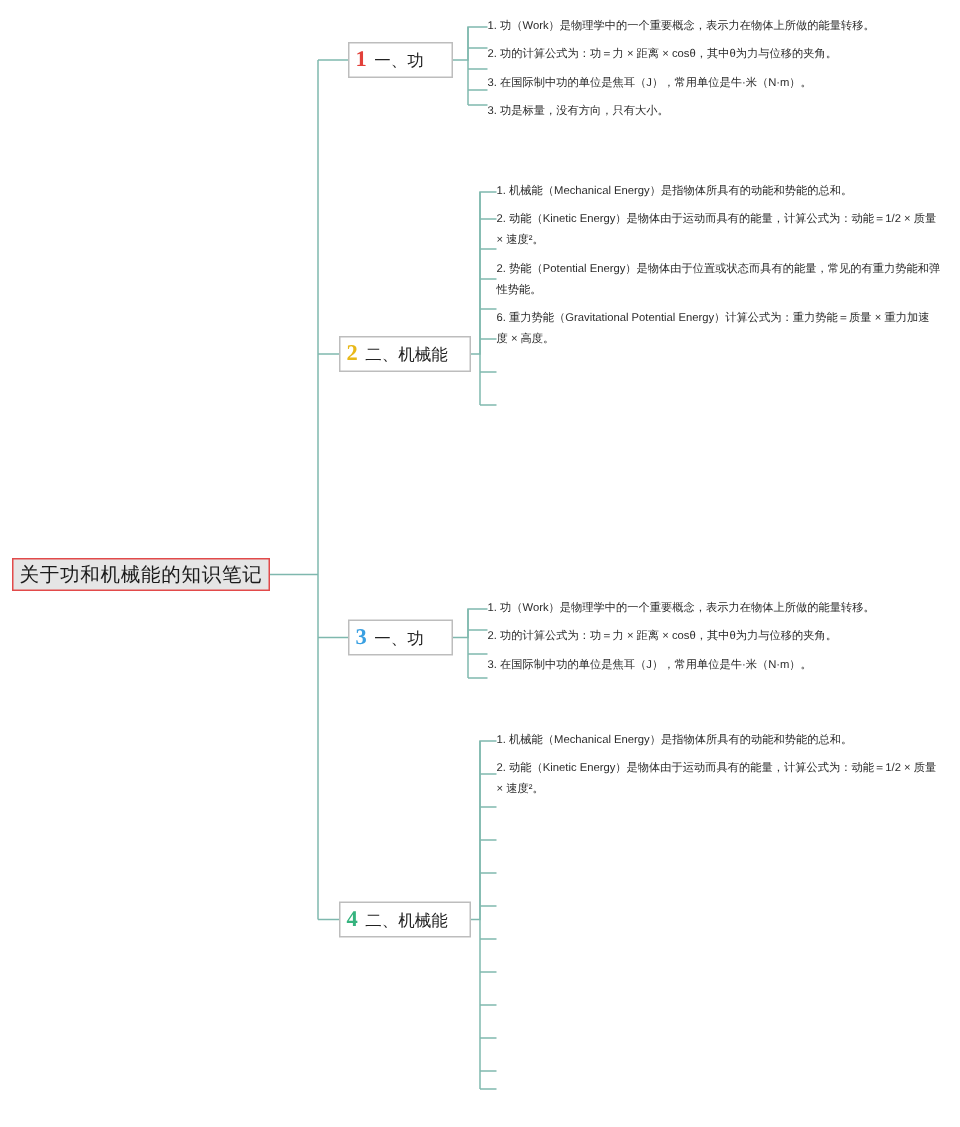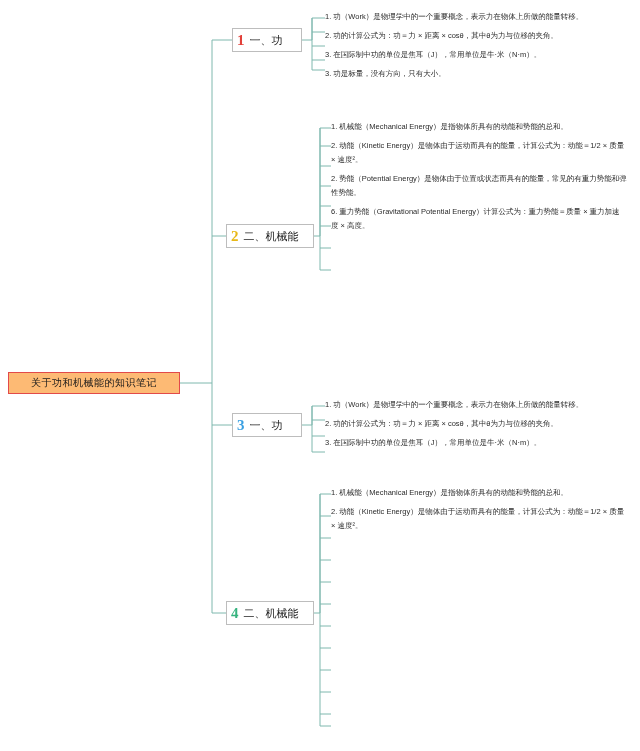--- a/index.html
+++ b/index.html
@@ -31,23 +31,23 @@
     position: absolute;
     box-sizing: border-box;
   }
   
   .root {
     left: 8px;
     top: 372px;
     width: 172px;
     height: 22px;
     border: 1px solid #e24a4a;
-    background: #fdba74;
+    background: #e5e5e5;
     color: #1a1a1a;
-    font-size: 10px;
+    font-size: 13px;
     line-height: 20px;
     text-align: center;
     letter-spacing: 0.5px;
   }
   
   .branch {
     border: 1px solid #bdbdbd;
     background: #ffffff;
     height: 24px;
     display: flex;

